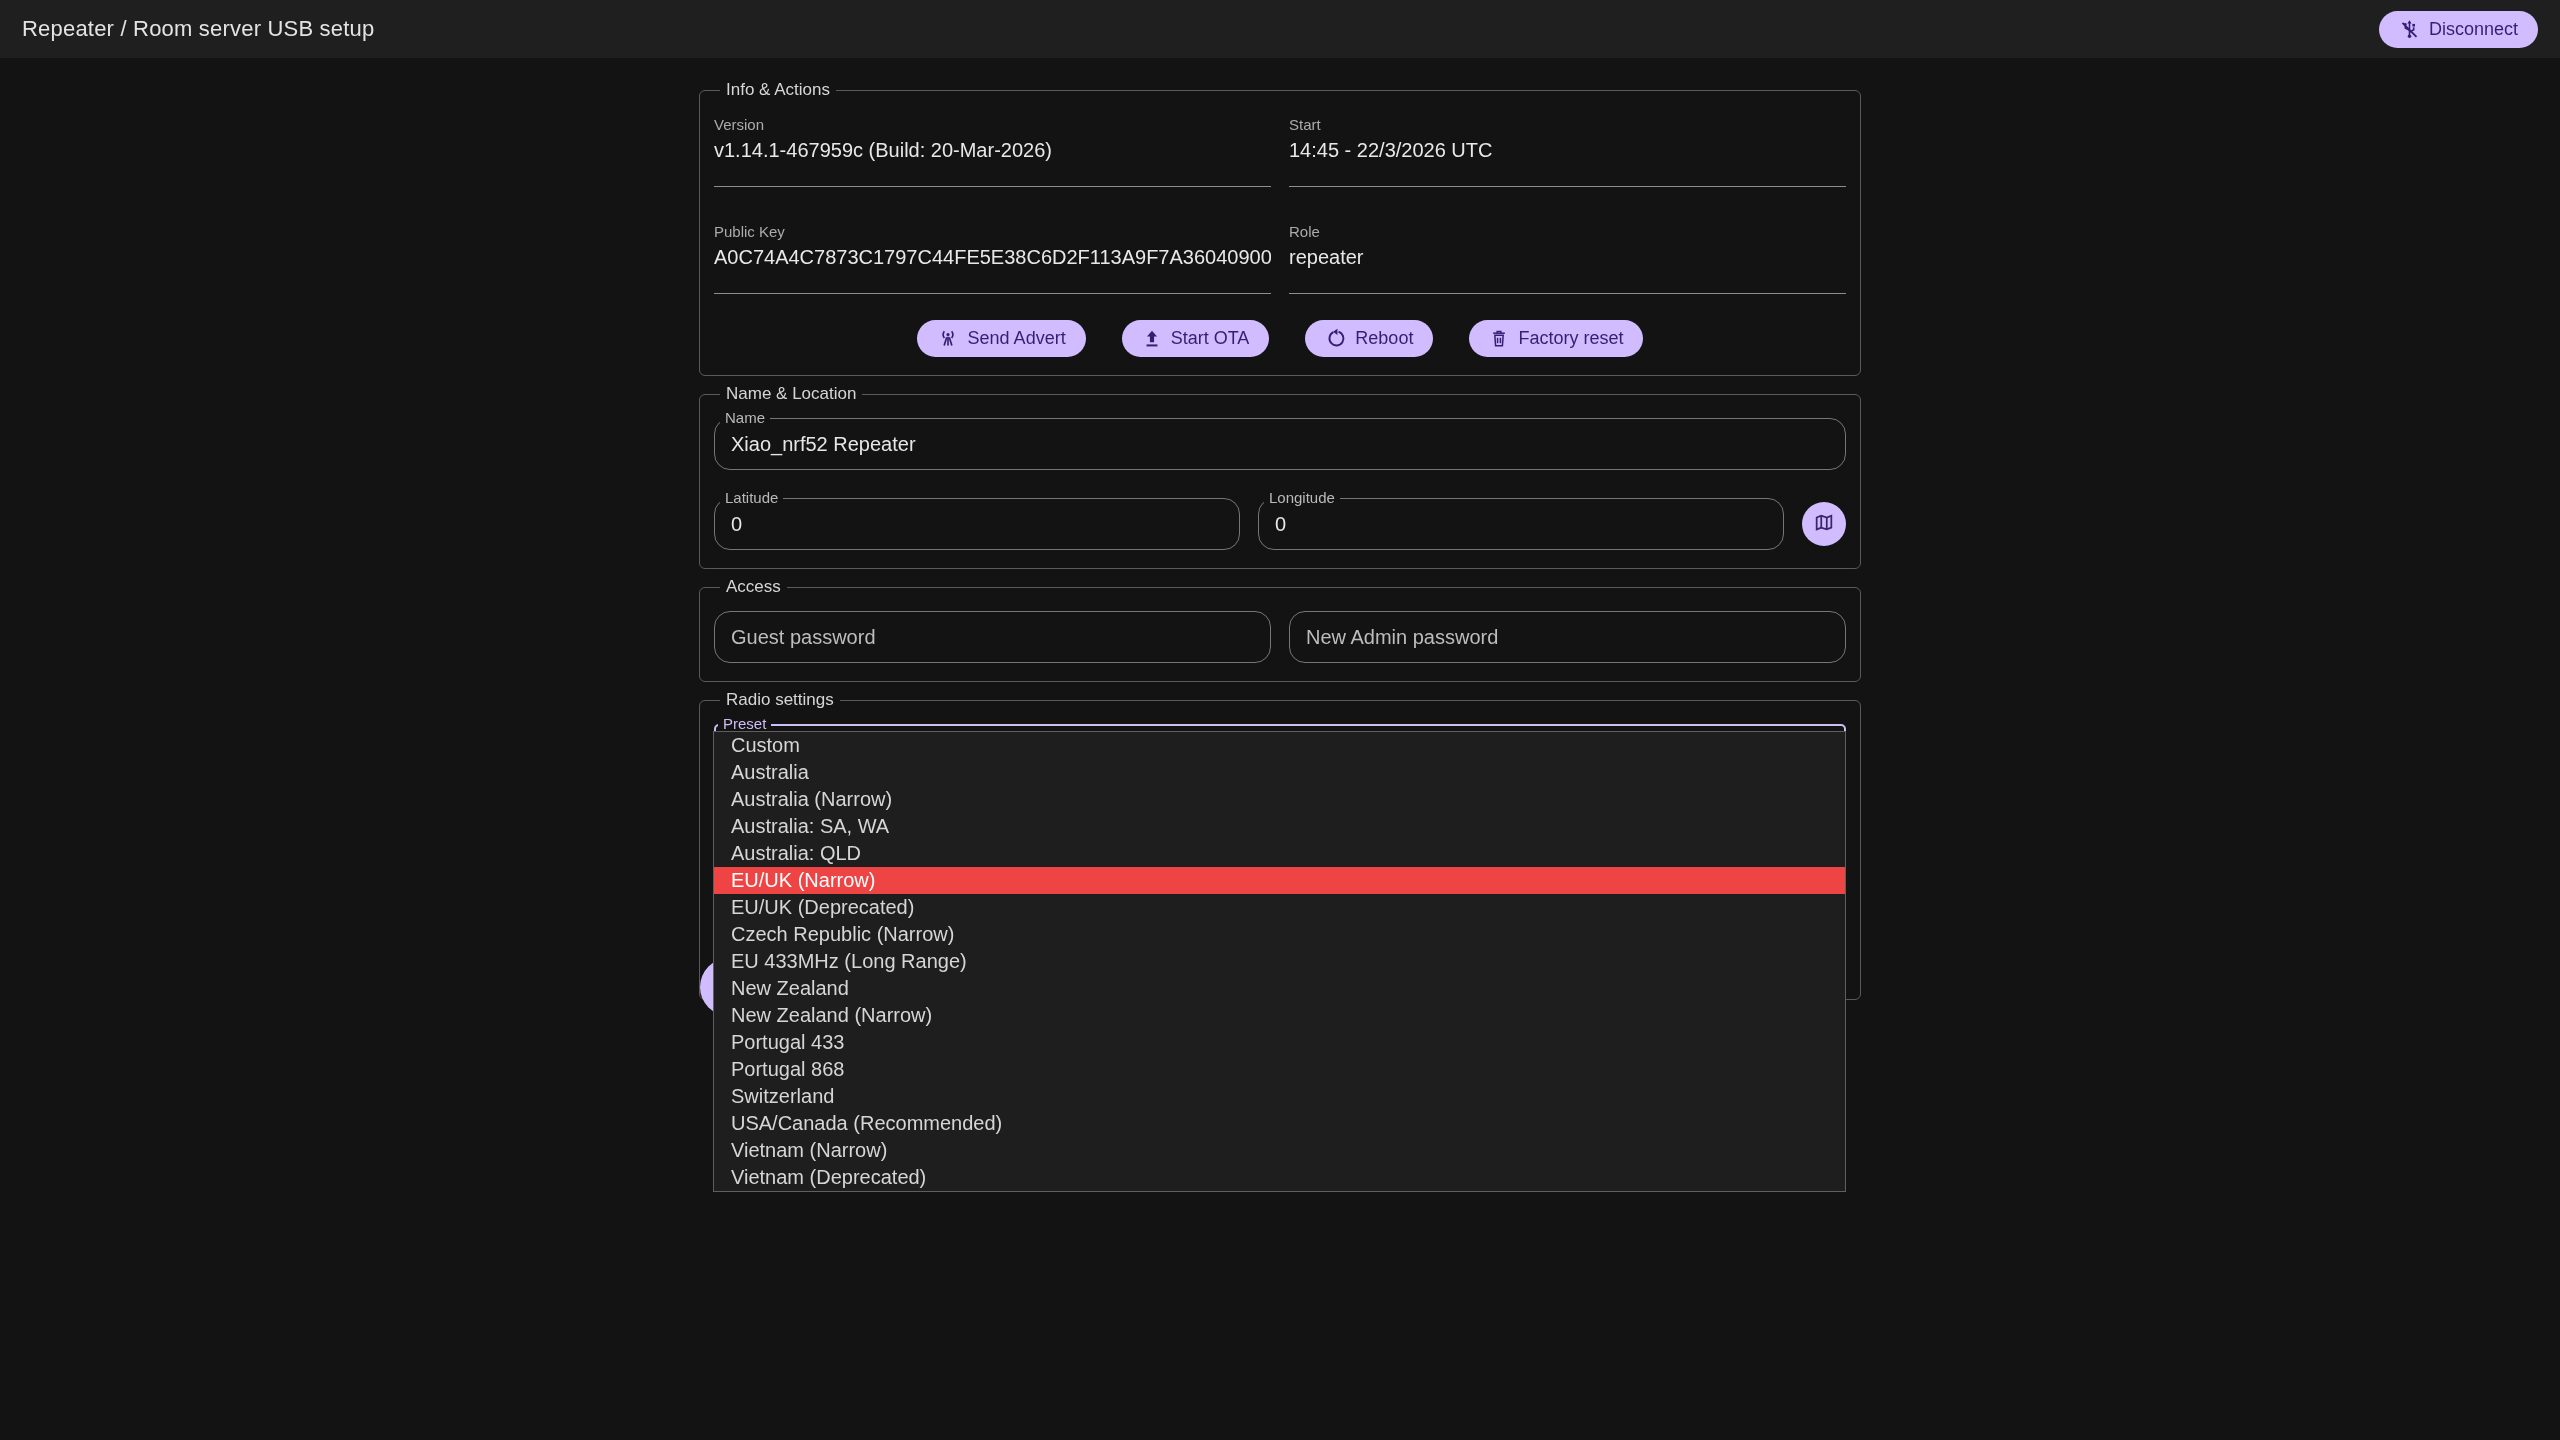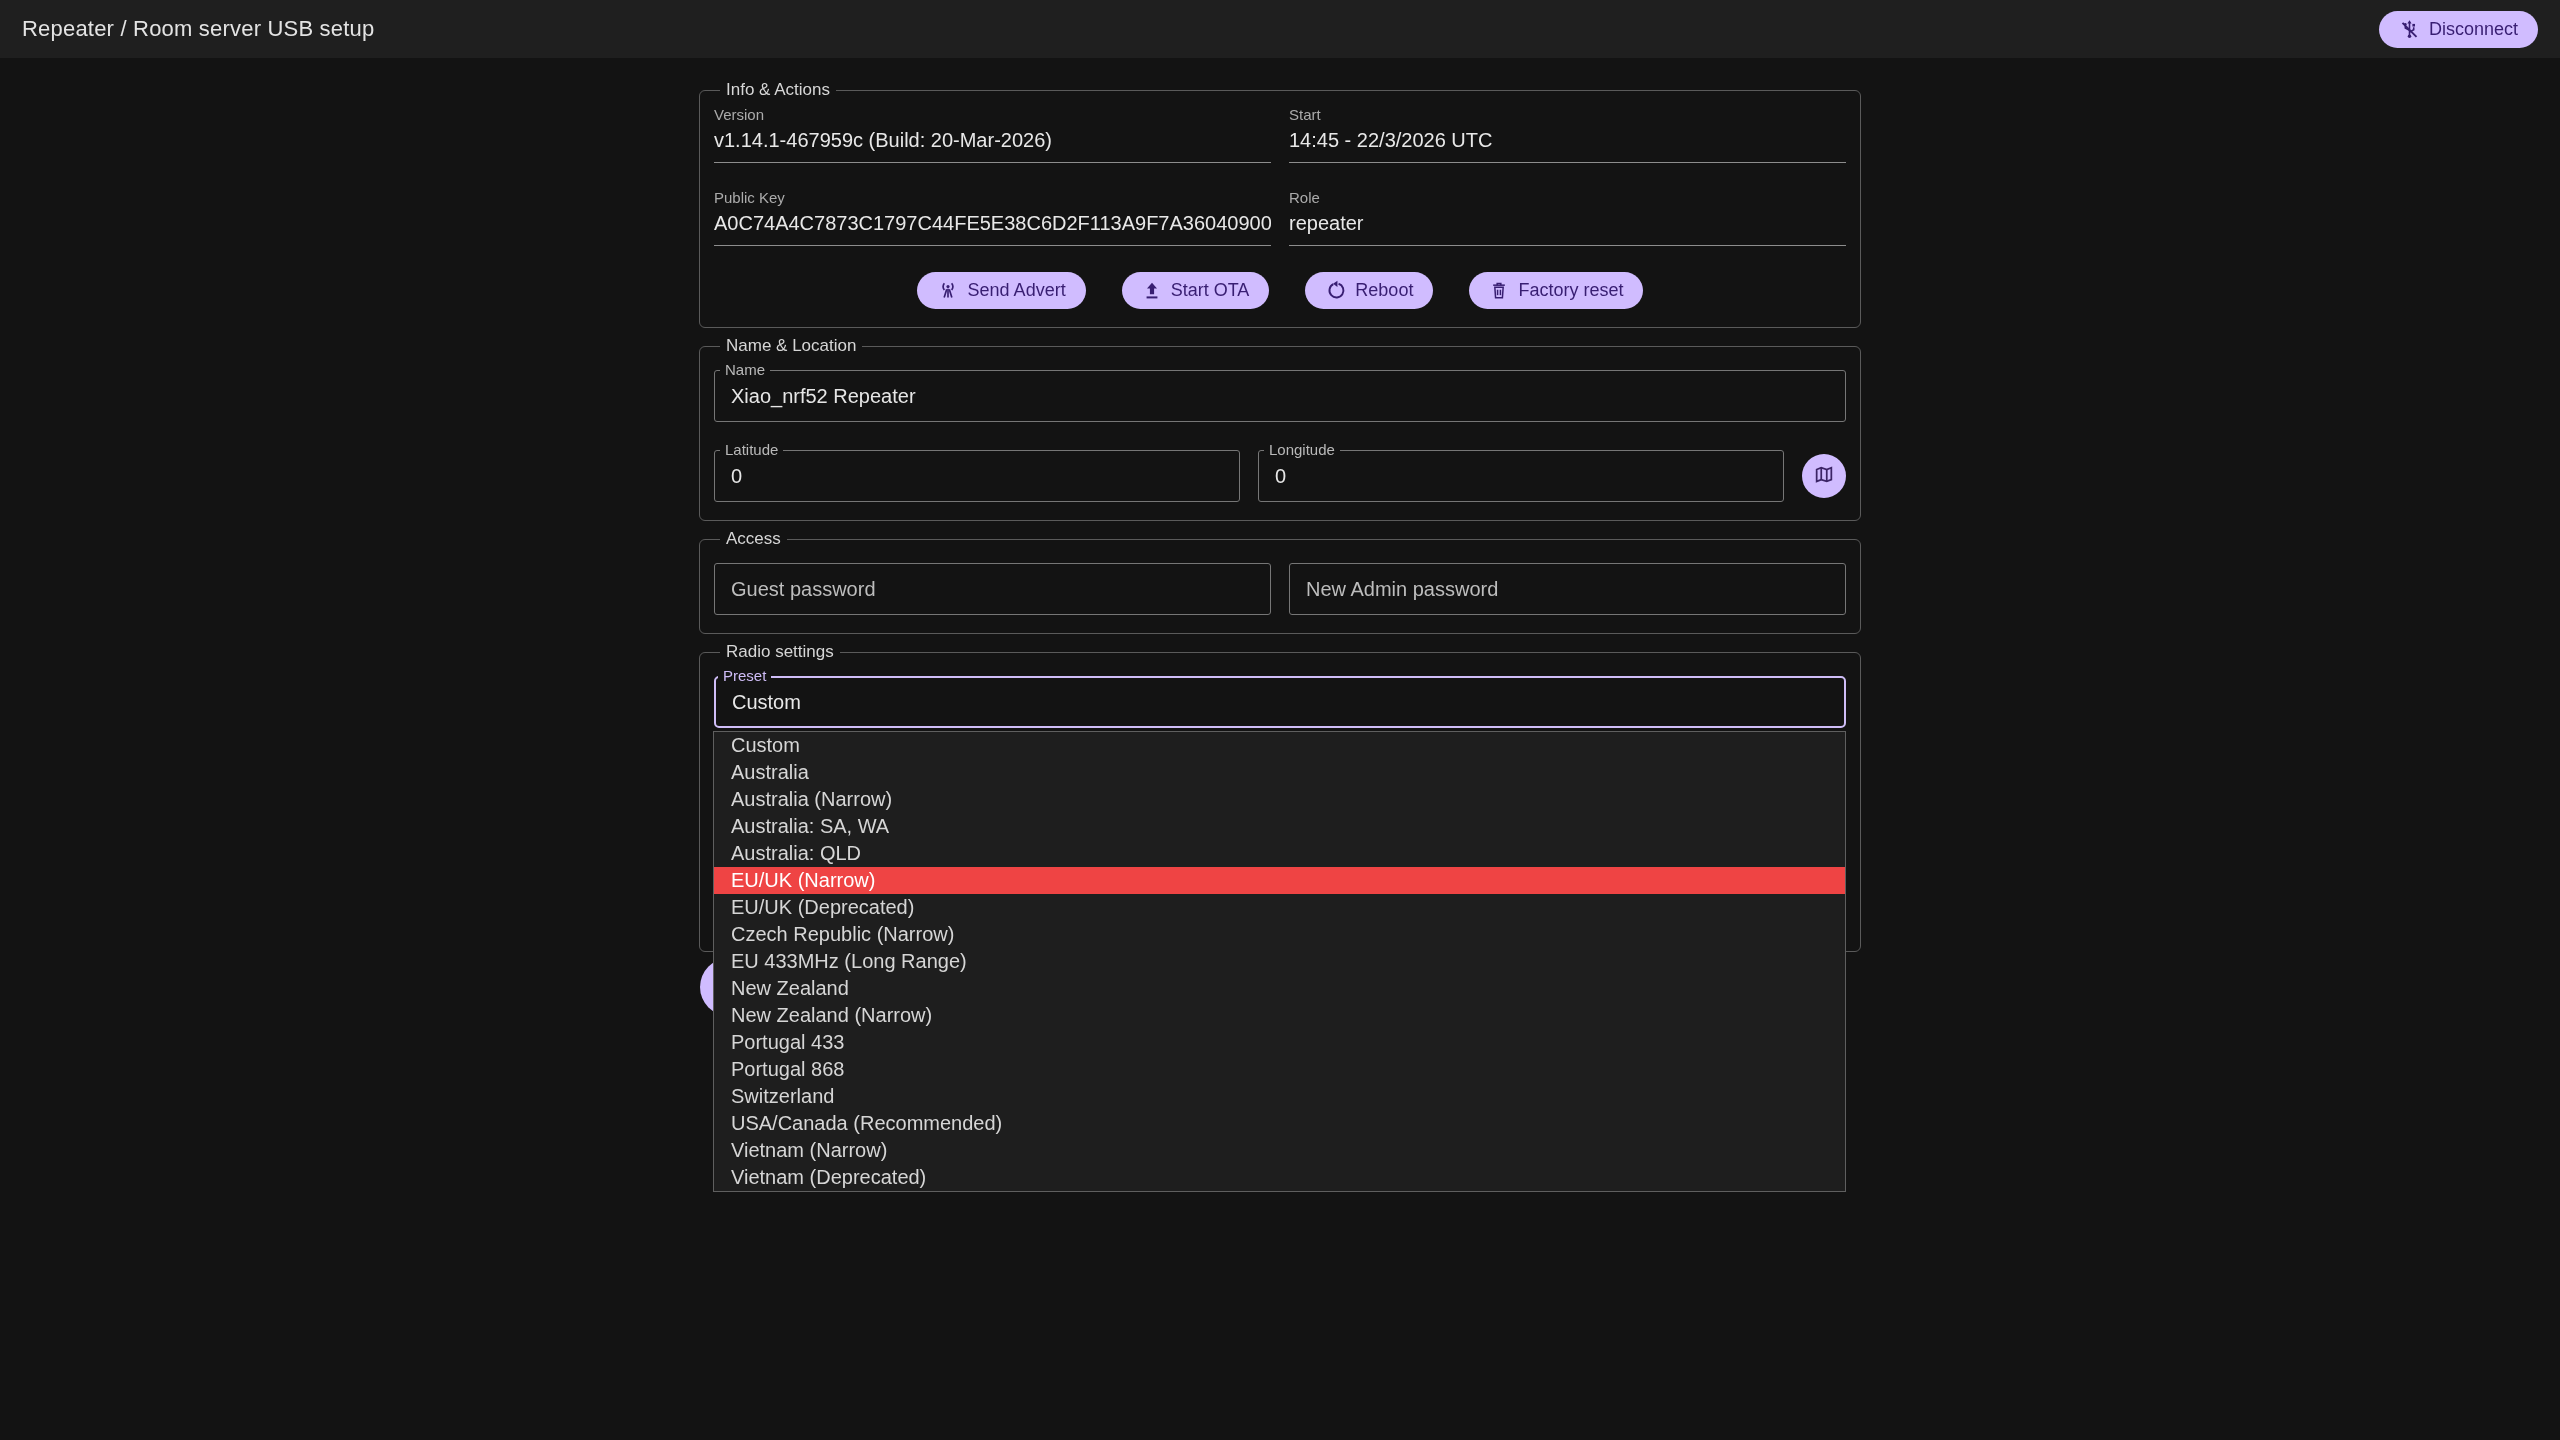--- a/index.html
+++ b/index.html
@@ -29,35 +29,35 @@
   
   .column { width:1162px; margin:0 auto; padding-top:22px; position:relative; }
   fieldset {
     border:1px solid #5a5a5a; border-radius:6px;
     padding:6px 14px 18px 14px; margin-top:8px;
   }
   fieldset.first { margin-top:0; }
   legend { font-size:17px; color:#d6d6d6; padding:0 6px; margin-left:6px; }
   .row { display:flex; gap:18px; }
   
-  .ufield { flex:1; border-bottom:1px solid #8d8d8d; padding-bottom:10px; min-width:0; }
+  .ufield { flex:1; border-bottom:1px solid #8d8d8d; padding-bottom:24px; margin-top:10px; min-width:0; }
   .ufield .ulabel { font-size:15px; color:#ababab; margin-bottom:6px; }
   .ufield .uvalue { font-size:20px; color:#e8e8e8; white-space:nowrap; overflow:hidden; }
   .urow2 { margin-top:26px; }
   
   .actions { display:flex; justify-content:center; gap:36px; margin-top:26px; }
   
   .ofield { position:relative; min-width:0; }
   .ofield .olabel {
     position:absolute; top:-9px; left:6px; background:#131313;
     padding:0 5px; font-size:15px; color:#b9b9b9; line-height:18px; z-index:1;
   }
   .oinput {
     width:100%; height:52px; background:transparent;
-    border:1px solid #767676; border-radius:3px;
+    border:1px solid #767676; border-radius:16px;
     padding:0 16px; font-size:20px; color:#e6e6e6;
     font-family:"Liberation Sans", sans-serif; outline:none;
   }
   .oinput::placeholder { color:#bdbdbd; opacity:1; }
   .mt8 { margin-top:8px; }
   .mt28 { margin-top:28px; }
   .grow { flex:1; }
   
   .circle-btn {
     width:44px; height:44px; border-radius:50%;

